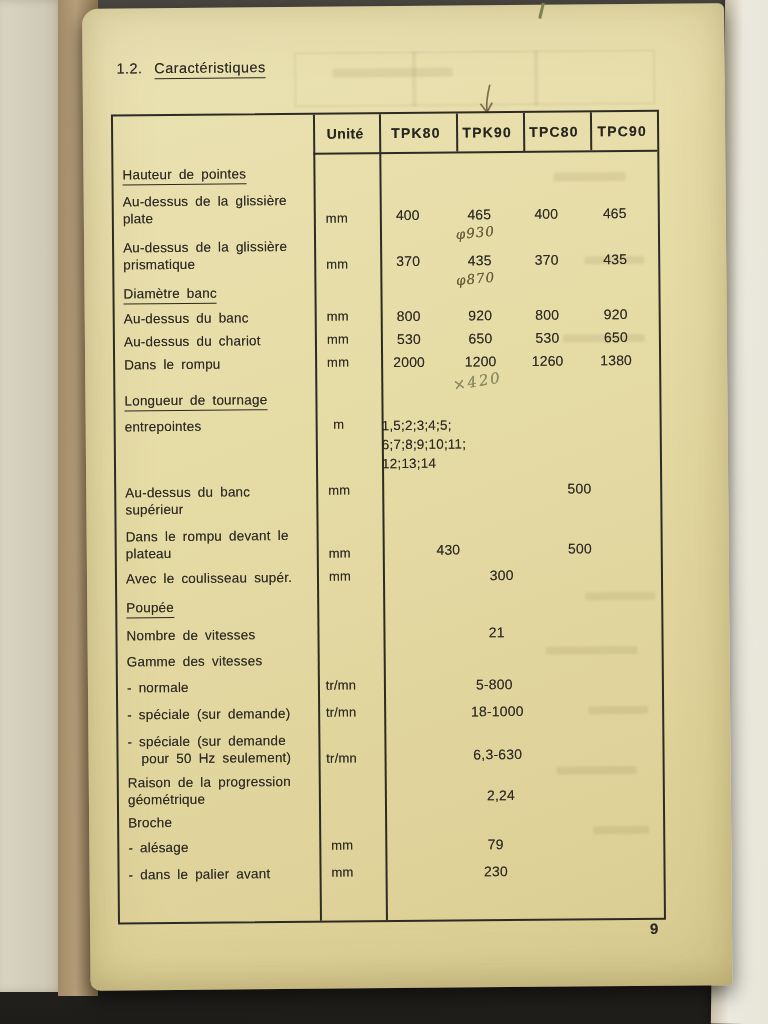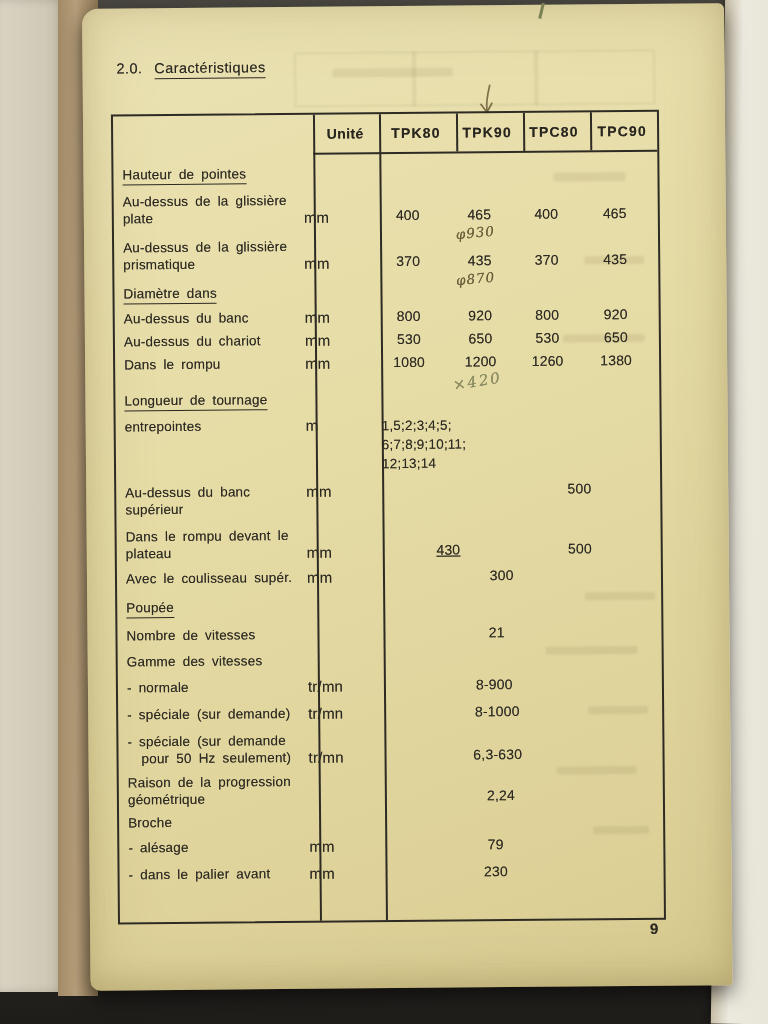--- a/index.html
+++ b/index.html
@@ -54,21 +54,21 @@
   .thead{position:absolute;left:0;top:0;right:0;height:38px;display:flex;}
   .th{display:flex;align-items:center;justify-content:center;
       font-size:14px;letter-spacing:1.2px;font-weight:bold;color:#28251f;}
   .th-label{width:200px;}
   .th-unit{width:66px;letter-spacing:.4px;}
   .th-col1{width:76px;}.th-col2{width:67px;}.th-col3{width:67px;}.th-col4{width:70px;}
 
   .rows{position:absolute;left:0;top:38px;right:0;bottom:0;padding-top:6px;}
   .row{display:flex;align-items:flex-start;font-size:13.5px;letter-spacing:.2px;word-spacing:3px;}
   .lbl{width:190px;padding-left:9px;white-space:pre-line;line-height:17px;box-sizing:border-box;}
-  .unitcell{width:66px;font-size:15px;}
+  .unitcell{width:66px;text-align:center;font-size:13px;}
   .vals{width:280px;position:relative;min-height:18px;}
   .vals4{display:flex;}
   .vc{position:relative;display:flex;flex-direction:column;align-items:center;font-size:14px;}
   .vc1{width:76px;}.vc2{width:67px;}.vc3{width:67px;}.vc4{width:70px;}
   .vspan{position:absolute;top:0;transform:translateX(-50%);white-space:nowrap;font-size:14px;}
   .vlist{white-space:pre-line;line-height:19px;padding-left:10px;font-size:13.5px;}
   .vb .unitcell,.vb .vals{align-self:flex-end;}
 
   
   .hw{position:absolute;top:100%;left:50%;font-family:"DejaVu Serif",serif;font-style:italic;
@@ -97,21 +97,21 @@
     <div class="ghost" style="left:500px;top:252px;width:60px;height:8px;"></div>
     <div class="ghost" style="left:478px;top:330px;width:82px;height:8px;"></div>
     <div class="ghost" style="left:498px;top:588px;width:70px;height:8px;"></div>
     <div class="ghost" style="left:458px;top:642px;width:92px;height:8px;"></div>
     <div class="ghost" style="left:500px;top:702px;width:60px;height:8px;"></div>
     <div class="ghost" style="left:468px;top:762px;width:80px;height:8px;"></div>
     <div class="ghost" style="left:504px;top:822px;width:56px;height:8px;"></div>
     <div class="pencil-tick"></div>
 
     <div class="heading">
-      <span class="num">2.0.</span><span class="u">Caractéristiques</span>
+      <span class="num">1.2.</span><span class="u">Caractéristiques</span>
     </div>
 
     <div class="arrow">
       <svg width="26" height="34" viewBox="0 0 26 34">
         <path d="M15 2 C 13 10, 11 18, 12 27" fill="none" stroke="#6a5d35" stroke-width="1.7" stroke-linecap="round" opacity=".85"></path>
         <path d="M6 21 L12 29 L17 20" fill="none" stroke="#6a5d35" stroke-width="1.7" stroke-linecap="round" stroke-linejoin="round" opacity=".85"></path>
       </svg>
     </div>
 
     <div class="spec-table">
@@ -173,21 +173,21 @@
             <div class="vc vc3">
                 <span>370</span>
               </div>
             <div class="vc vc4">
                 <span>435</span>
               </div>
           </div>
         </div>
 
         <div class="row" style="margin-bottom:8px;">
-          <div class="lbl"><span class="u">Diamètre dans</span></div>
+          <div class="lbl"><span class="u">Diamètre banc</span></div>
         </div>
 
         <div class="row" style="margin-bottom:5px;">
           <div class="lbl">Au-dessus du banc</div>
           <div class="unitcell">mm</div>
           <div class="vals vals4">
             <div class="vc vc1">
                 <span>800</span>
               </div>
             <div class="vc vc2">
@@ -219,21 +219,21 @@
                 <span>650</span>
               </div>
           </div>
         </div>
 
         <div class="row" style="margin-bottom:18px;">
           <div class="lbl">Dans le rompu</div>
           <div class="unitcell">mm</div>
           <div class="vals vals4">
             <div class="vc vc1">
-                <span>1080</span>
+                <span>2000</span>
               </div>
             <div class="vc vc2">
                 <span>1200</span>
                 <span class="hw pencil">×420</span>
               </div>
             <div class="vc vc3">
                 <span>1260</span>
               </div>
             <div class="vc vc4">
                 <span>1380</span>
@@ -261,21 +261,21 @@
           <div class="vals">
             <span class="vspan" style="left:74%;">500</span>
           </div>
         </div>
 
         <div class="row vb" style="margin-bottom:8px;">
           <div class="lbl">Dans le rompu devant le
 plateau</div>
           <div class="unitcell">mm</div>
           <div class="vals">
-            <span class="vspan" style="left:27%;text-decoration:underline;">430</span>
+            <span class="vspan" style="left:27%;">430</span>
             <span class="vspan" style="left:74%;">500</span>
           </div>
         </div>
 
         <div class="row" style="margin-bottom:11px;">
           <div class="lbl">Avec le coulisseau supér.</div>
           <div class="unitcell">mm</div>
           <div class="vals">
             <span class="vspan" style="left:46%;">300</span>
           </div>
@@ -296,29 +296,29 @@
         <div class="row" style="margin-bottom:8px;">
           <div class="lbl">Gamme des vitesses</div>
           <div class="unitcell"></div>
           <div class="vals"></div>
         </div>
 
         <div class="row" style="margin-bottom:9px;">
           <div class="lbl">- normale</div>
           <div class="unitcell">tr/mn</div>
           <div class="vals">
-            <span class="vspan" style="left:43%;">8-900</span>
+            <span class="vspan" style="left:43%;">5-800</span>
           </div>
         </div>
 
         <div class="row" style="margin-bottom:9px;">
           <div class="lbl">- spéciale (sur demande)</div>
           <div class="unitcell">tr/mn</div>
           <div class="vals">
-            <span class="vspan" style="left:44%;">8-1000</span>
+            <span class="vspan" style="left:44%;">18-1000</span>
           </div>
         </div>
 
         <div class="row vb" style="margin-bottom:7px;">
           <div class="lbl">- spéciale (sur demande
 &nbsp;&nbsp;pour 50 Hz seulement)</div>
           <div class="unitcell">tr/mn</div>
           <div class="vals">
             <span class="vspan" style="left:44%;">6,3-630</span>
           </div>

